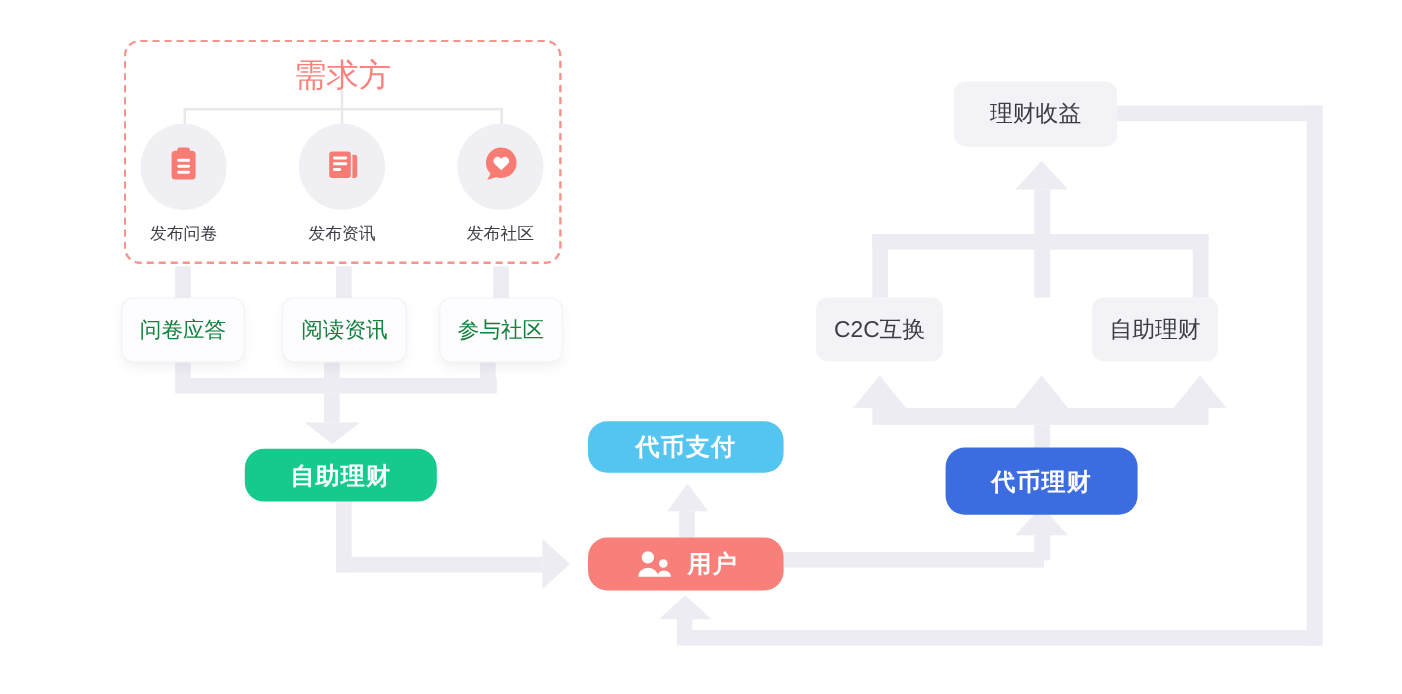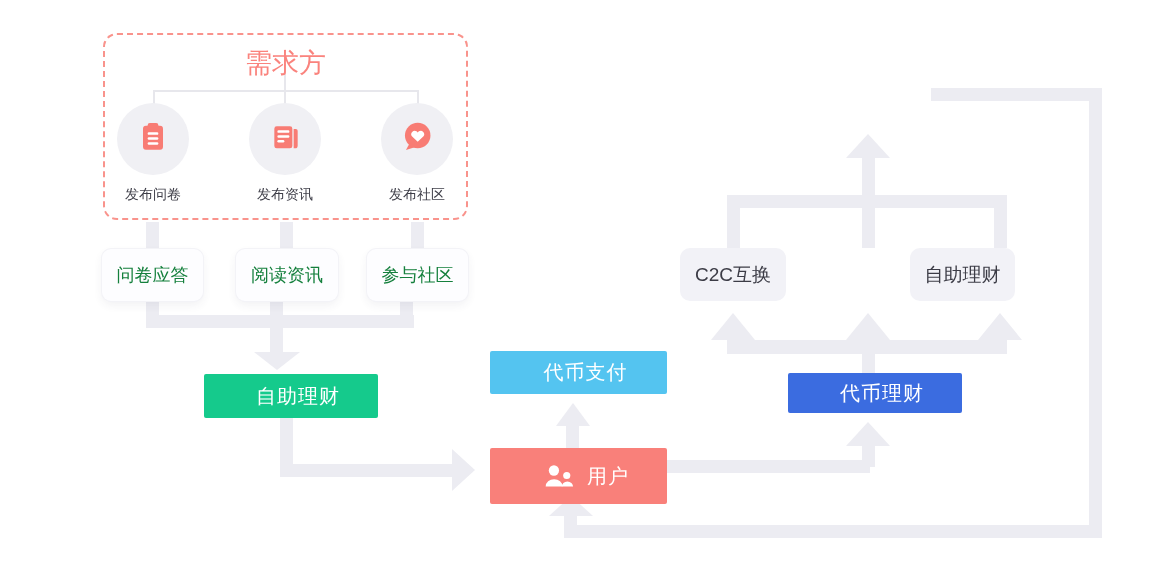--- a/index.html
+++ b/index.html
@@ -28,22 +28,22 @@
     font-size:14px;color:#3E3E48;z-index:2;}
   
   .wbox{position:absolute;top:249px;height:52px;background:#FDFDFF;border-radius:9px;
     box-shadow:0 0 0 1px #F3F3F7,0 4px 10px rgba(60,60,90,0.07);
     display:flex;align-items:center;justify-content:center;
     font-size:18px;color:#15803d;z-index:2;}
   .gbox{position:absolute;background:#F2F2F7;border-radius:10px;
     display:flex;align-items:center;justify-content:center;
     font-size:19px;color:#3C3C46;z-index:2;}
   
-  .pill{position:absolute;border-radius:2px;display:flex;align-items:center;justify-content:center;
-    color:#fff;font-size:20px;font-weight:normal;z-index:2;letter-spacing:1px;padding-left:14px;}
+  .pill{position:absolute;border-radius:16px;display:flex;align-items:center;justify-content:center;
+    color:#fff;font-size:20px;font-weight:bold;z-index:2;letter-spacing:1px;}
   .pill-green{background:#15CA8C;}
   .pill-sky{background:#54C4F0;}
   .pill-coral{background:#F9807A;}
   .pill-royal{background:#3B6CE0;}
   .icon-gap{margin-right:12px;display:flex;align-items:center;}
 </style>
 </head>
 <body>
 
 <div id="canvas">
@@ -110,53 +110,54 @@
   <div class="pill pill-green" style="left:204px;top:374px;width:160px;height:44px;">自助理财</div>
 
   <div class="bar" style="left:280px;top:418px;width:13px;height:59px;"></div>
   <div class="bar" style="left:280px;top:464px;width:172px;height:13px;"></div>
   <div class="arr arr-right" style="left:452px;top:449px;"></div>
 
   <div class="bar" style="left:566px;top:426px;width:13px;height:22px;"></div>
   <div class="arr arr-up-sm" style="left:556px;top:403px;"></div>
   <div class="pill pill-sky" style="left:490px;top:351px;width:163px;height:43px;">代币支付</div>
 
-  <div class="pill pill-coral" style="left:490px;top:448px;width:163px;height:56px;">
+  <div class="pill pill-coral" style="left:490px;top:448px;width:163px;height:44px;">
     <span class="icon-gap">
       <svg width="33" height="24" viewBox="0 0 36 26">
         <circle cx="13" cy="7" r="5.6" fill="#fff"></circle>
         <path d="M4 24.5 a9.2 8 0 0 1 18.4 0 z" fill="#fff"></path>
         <circle cx="27" cy="12.5" r="3.9" fill="#fff"></circle>
         <path d="M21.5 24.5 a6.2 5.6 0 0 1 12.4 0 z" fill="#fff"></path>
       </svg>
     </span>
     <span>用户</span>
   </div>
 
   <div class="bar" style="left:653px;top:460px;width:217px;height:13px;"></div>
   <div class="bar" style="left:862px;top:446px;width:13px;height:21px;"></div>
   <div class="arr arr-up" style="left:846px;top:422px;"></div>
-  <div class="pill pill-royal" style="left:788px;top:373px;width:160px;height:40px;">代币理财</div>
+  <div class="pill pill-royal" style="left:788px;top:373px;width:160px;height:56px;">代币理财</div>
 
   <div class="bar" style="left:862px;top:354px;width:13px;height:19px;"></div>
   <div class="bar" style="left:727px;top:340px;width:280px;height:14px;"></div>
   <div class="arr arr-up-tall" style="left:711px;top:313px;"></div>
   <div class="arr arr-up-tall" style="left:846px;top:313px;"></div>
   <div class="arr arr-up-tall" style="left:978px;top:313px;"></div>
 
   <div class="gbox" style="left:680px;top:248px;width:106px;height:53px;">C2C互换</div>
   <div class="gbox" style="left:910px;top:248px;width:105px;height:53px;">自助理财</div>
 
   <div class="bar" style="left:727px;top:195px;width:13px;height:53px;"></div>
   <div class="bar" style="left:862px;top:195px;width:13px;height:53px;"></div>
   <div class="bar" style="left:994px;top:195px;width:13px;height:53px;"></div>
   <div class="bar" style="left:727px;top:195px;width:280px;height:13px;"></div>
   <div class="bar" style="left:862px;top:158px;width:13px;height:37px;"></div>
   <div class="arr arr-up" style="left:846px;top:134px;"></div>
 
+  <div class="gbox" style="left:795px;top:68px;width:136px;height:54px;">理财收益</div>
 
   <div class="bar" style="left:931px;top:88px;width:171px;height:13px;"></div>
   <div class="bar" style="left:1089px;top:88px;width:13px;height:450px;"></div>
   <div class="bar" style="left:564px;top:525px;width:538px;height:13px;"></div>
   <div class="bar" style="left:564px;top:515px;width:13px;height:10px;"></div>
   <div class="arr arr-up-loop" style="left:549px;top:496px;"></div>
 
 </div>
 
 </body></html>

